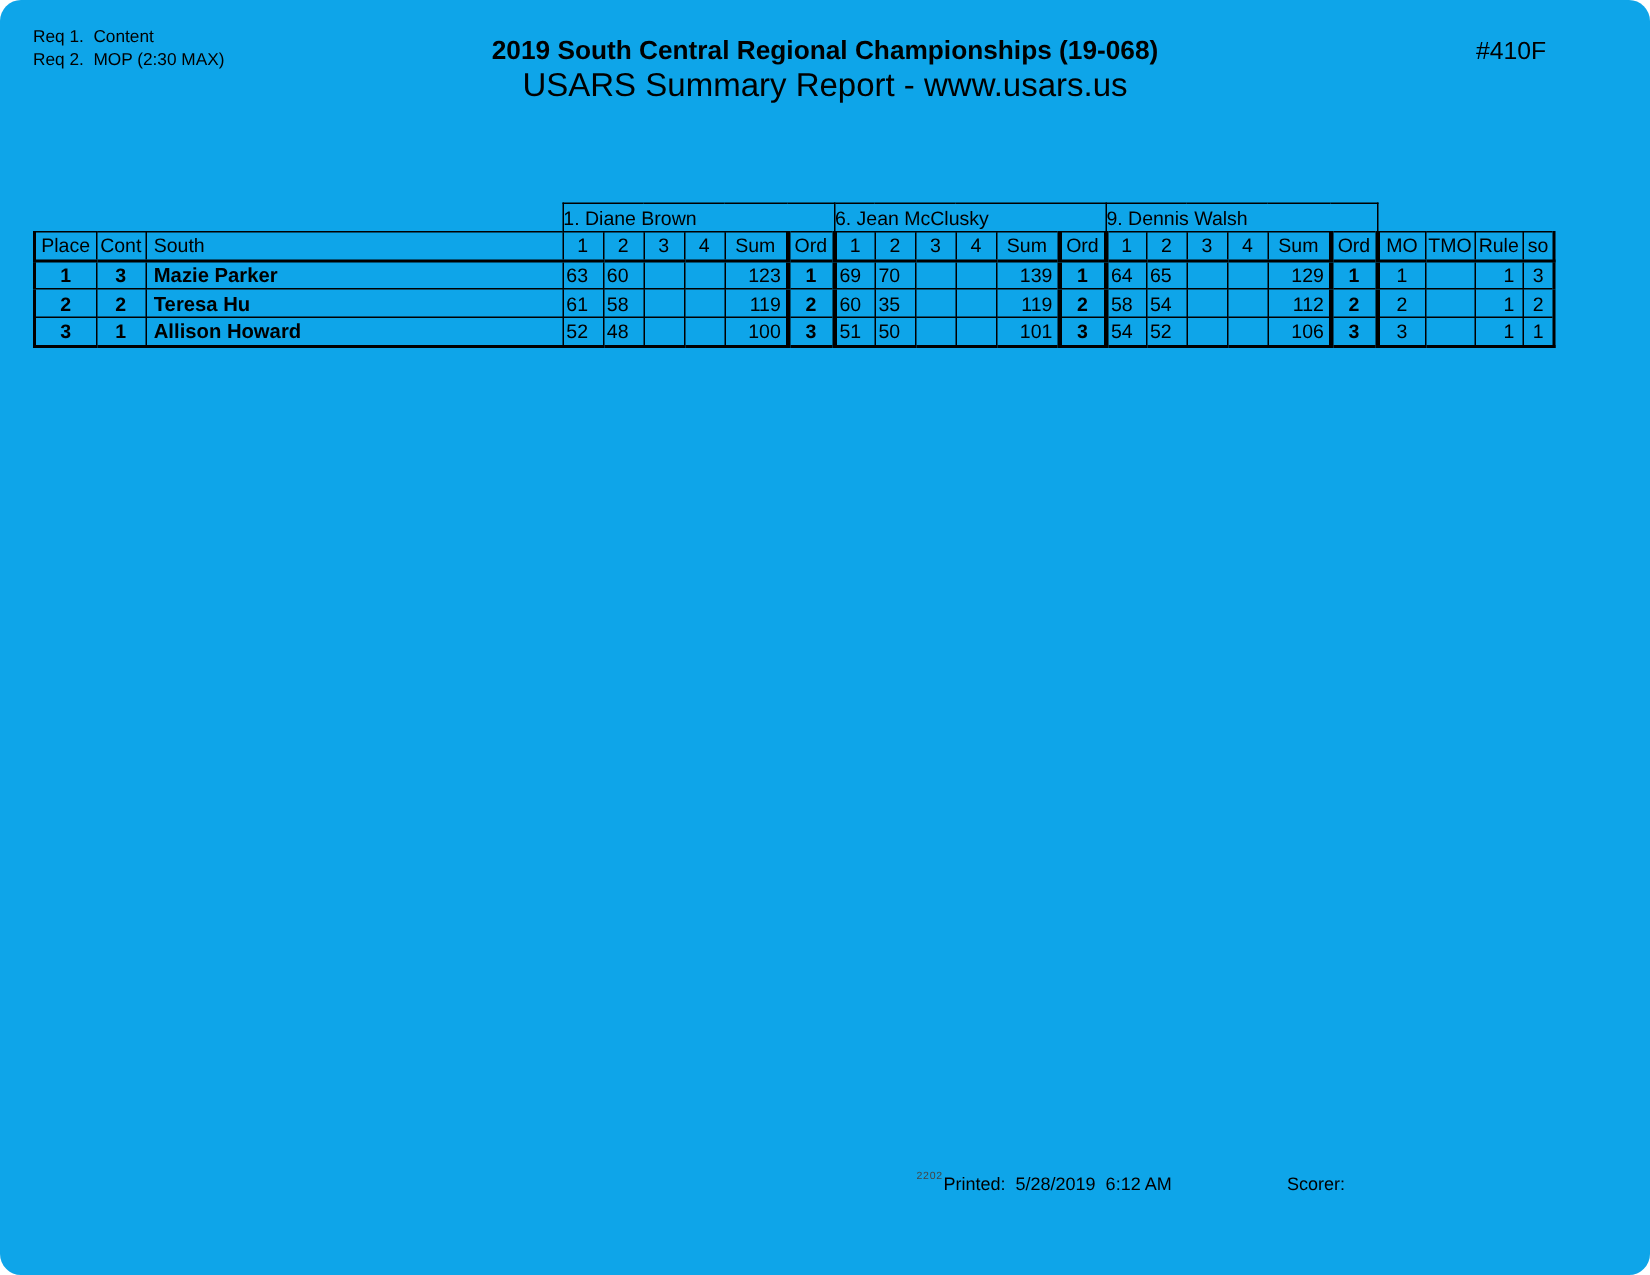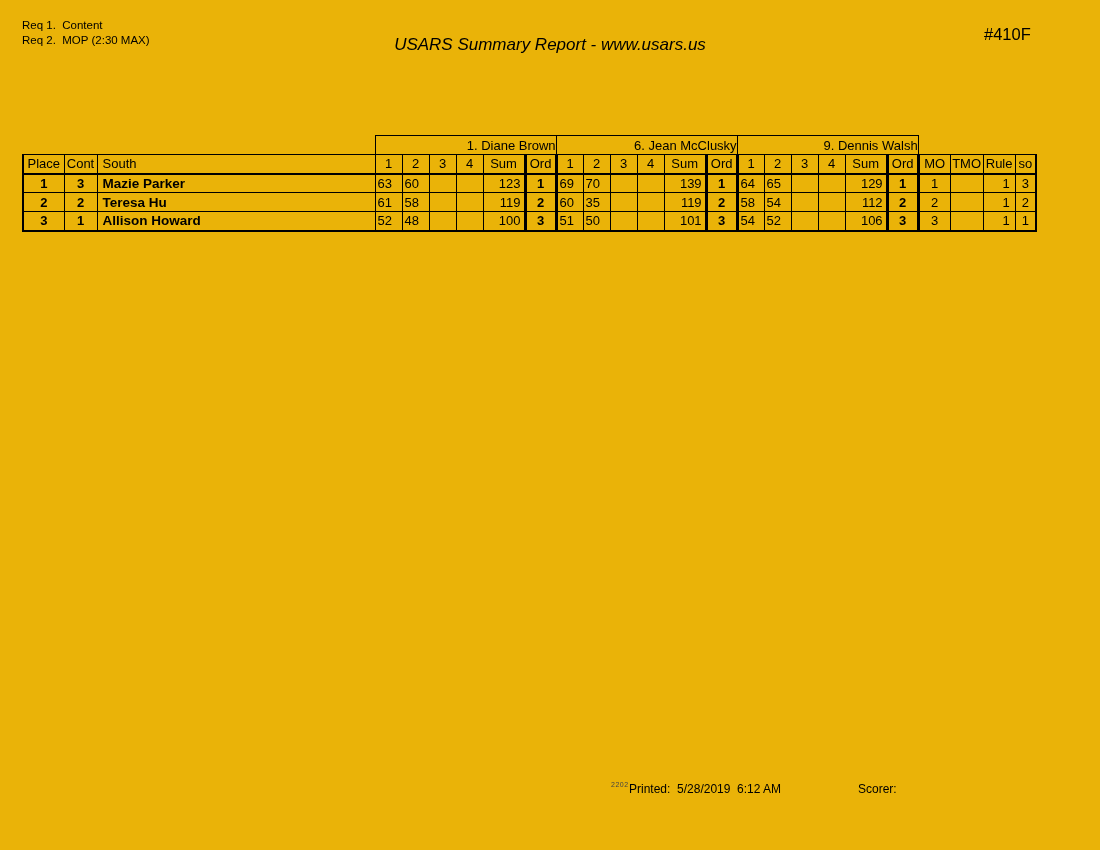--- a/index.html
+++ b/index.html
@@ -1,44 +1,45 @@
 <!DOCTYPE html>
 <html><head>
 <meta charset="utf-8">
 <style>
   * { margin: 0; padding: 0; box-sizing: border-box; }
   body { background: #fff; }
   .page {
     position: relative;
     width: 1100px;
     height: 850px;
-    background: #eab308;
+    background: #0ea5e9;
     color: #000;
     font-family: "Liberation Sans", sans-serif;
     overflow: hidden;
+    border-radius: 14px;
   }
   .pre { white-space: pre; }
 
   
   .req-notes {
     position: absolute;
     left: 22px; top: 18px;
     font-size: 11.5px;
     line-height: 15px;
   }
   .title-block {
     position: absolute;
     left: 0; top: 23px;
     width: 1100px;
     text-align: center;
   }
   .title-main  { font-size: 17.5px; font-weight: bold; }
   .title-venue { font-size: 15px; margin-top: 2px; }
   .title-event { font-size: 18.5px; font-weight: bold; margin-top: 3px; }
-  .title-report{ font-size: 17px; margin-top: 12px; font-style: italic; }
+  .title-report{ font-size: 22px; margin-top: 0; }
   .doc-code {
     position: absolute;
     left: 984px; top: 25px;
     font-size: 16.5px; font-weight: normal;
   }
 
   
   table.results {
     position: absolute;
     left: 22px; top: 135px;
@@ -51,21 +52,21 @@
     height: 19px;
     overflow: hidden;
     white-space: nowrap;
     vertical-align: middle;
     padding: 0;
   }
   td.sp { border: none; }
   td.jb {
     border: 1px solid #000;
     font-size: 12px;
-    text-align: right;
+    text-align: left;
     padding-left: 4px;
     height: 23px;
     white-space: pre;
   }
   td.hd {
     border: 1px solid #000;
     border-bottom: 2px solid #000;
     font-size: 12.5px;
     text-align: center;
     height: 18px;
@@ -108,20 +109,21 @@
 <body>
 
 <div class="page">
 
   <div class="req-notes">
     <div class="pre">Req 1.  Content</div>
     <div class="pre">Req 2.  MOP (2:30 MAX)</div>
   </div>
 
   <div class="title-block">
+    <div class="title-main">2019 South Central Regional Championships (19-068)</div>
     <div class="title-report">USARS Summary Report - www.usars.us</div>
   </div>
 
   <div class="doc-code">#410F</div>
 
   <table class="results">
     <colgroup>
       <col style="width:41px">
         <col style="width:33px">
         <col style="width:278px">

